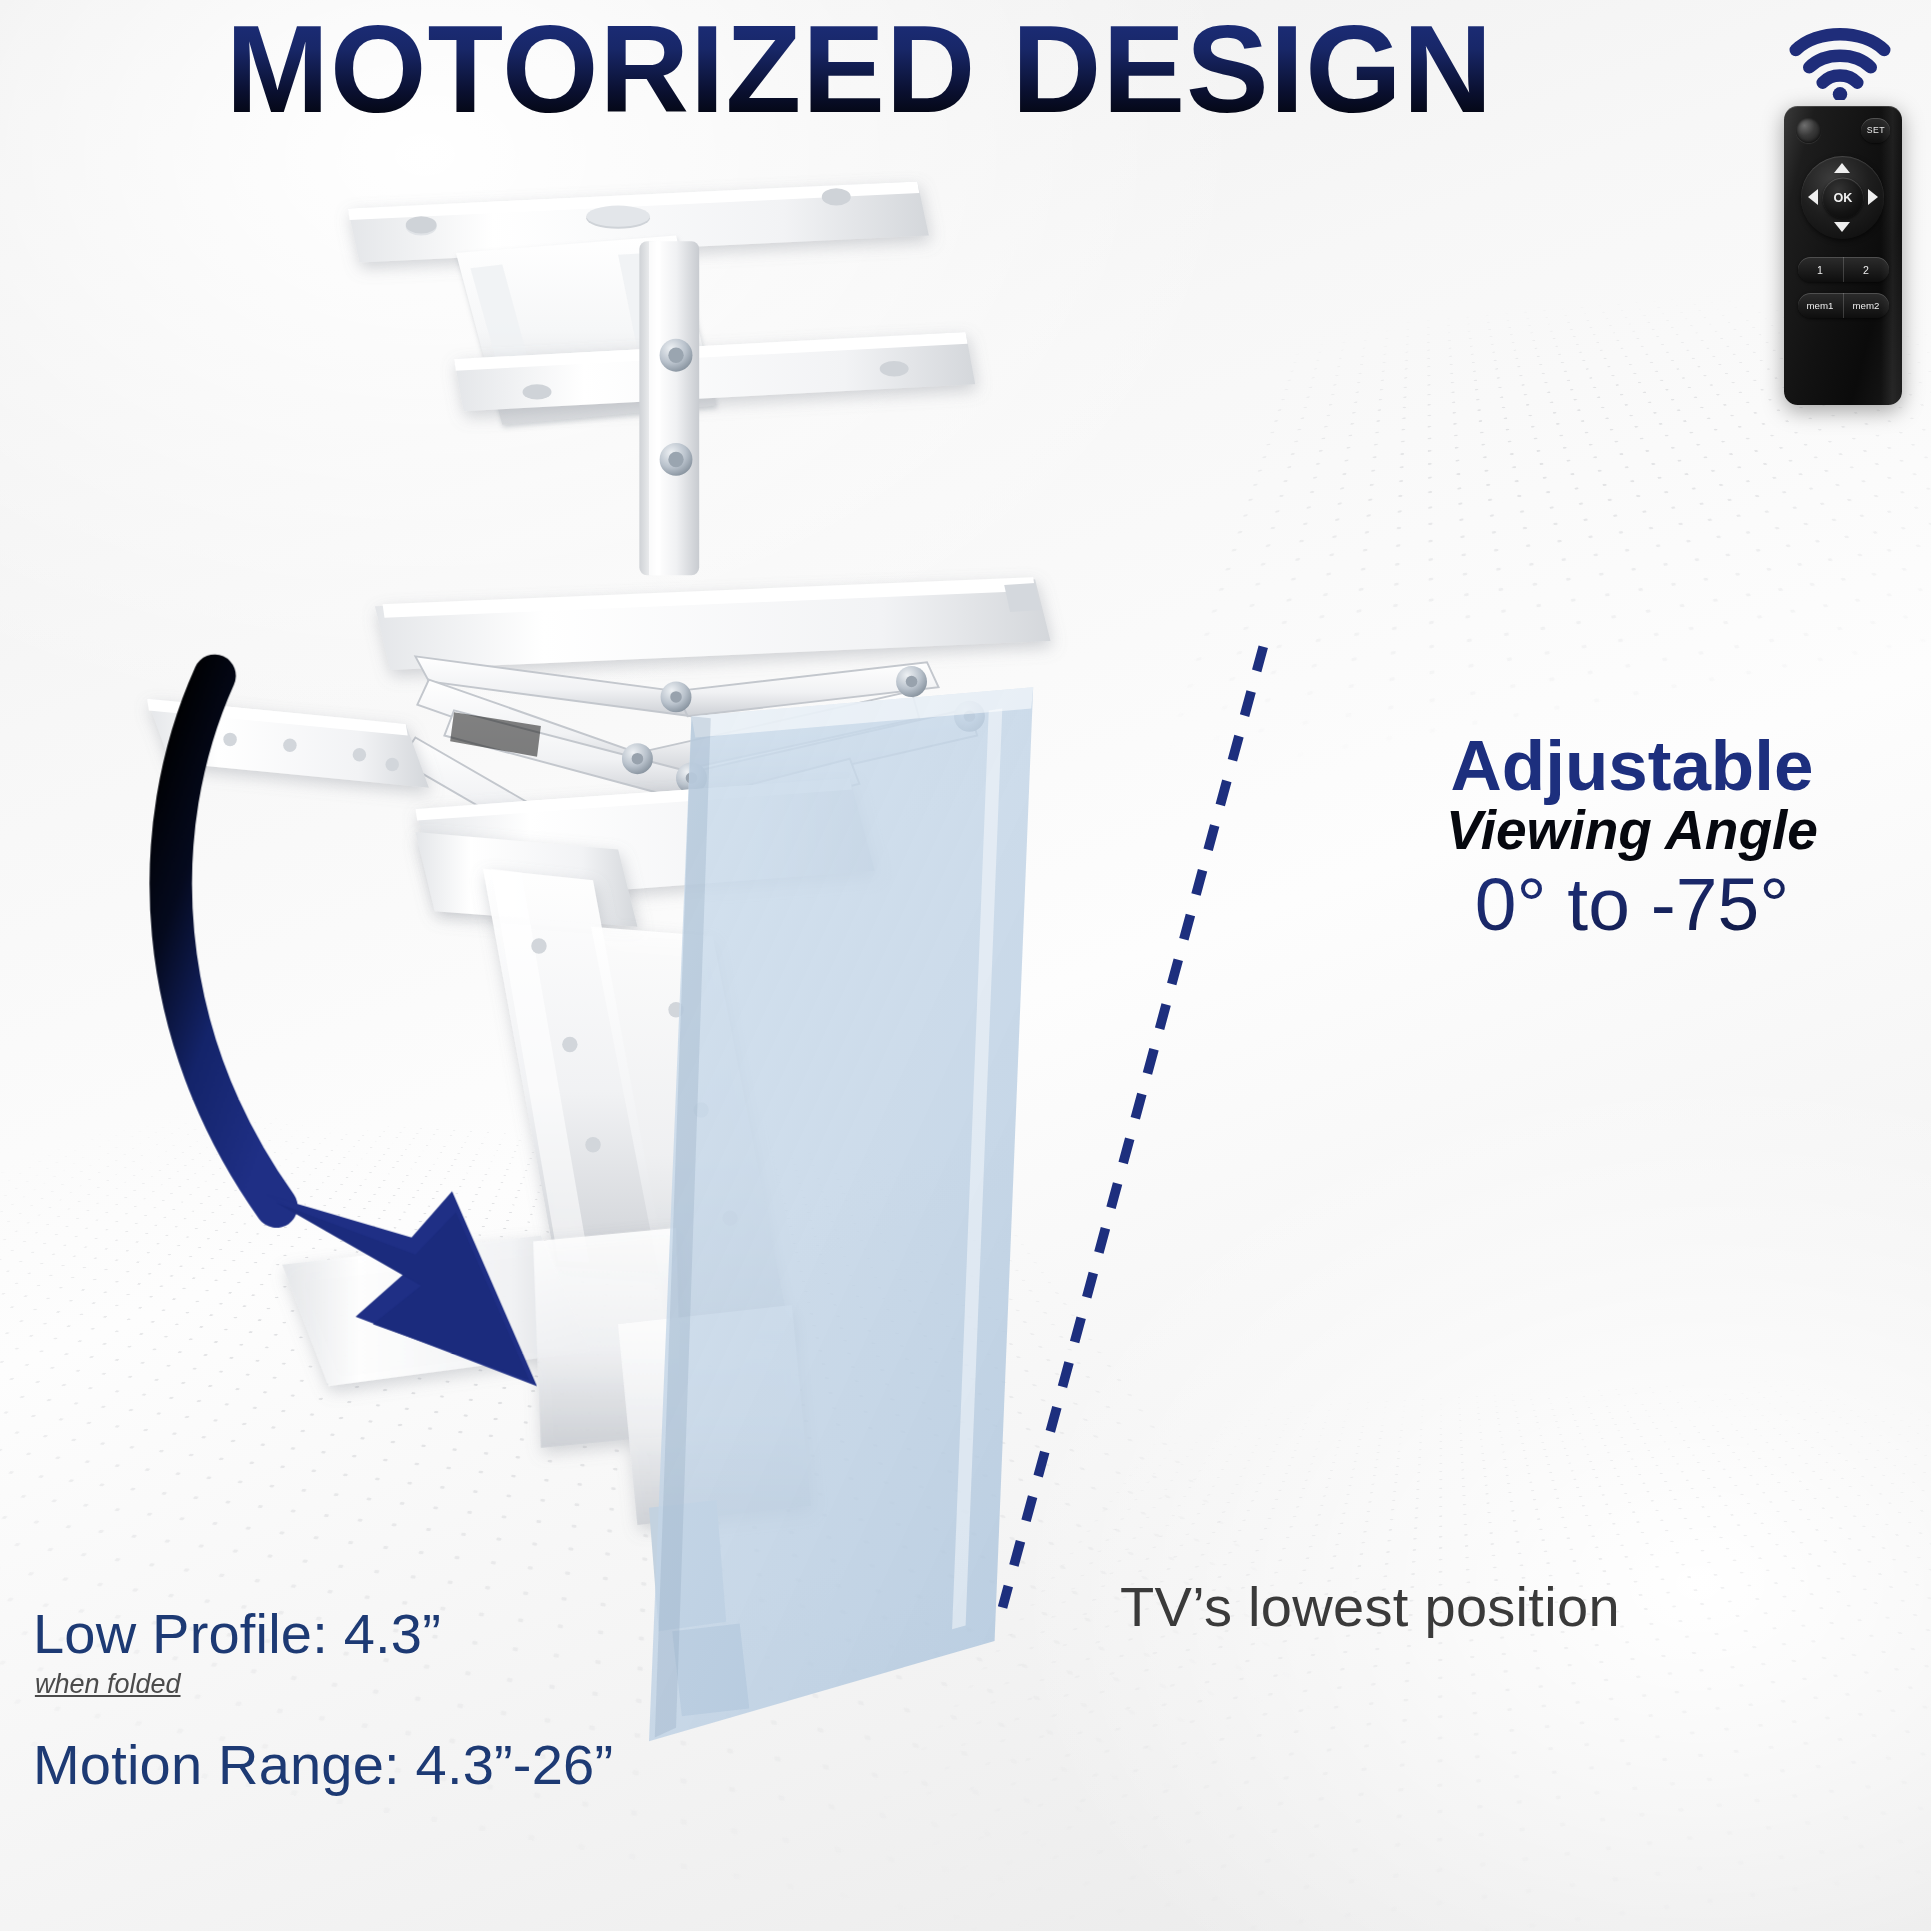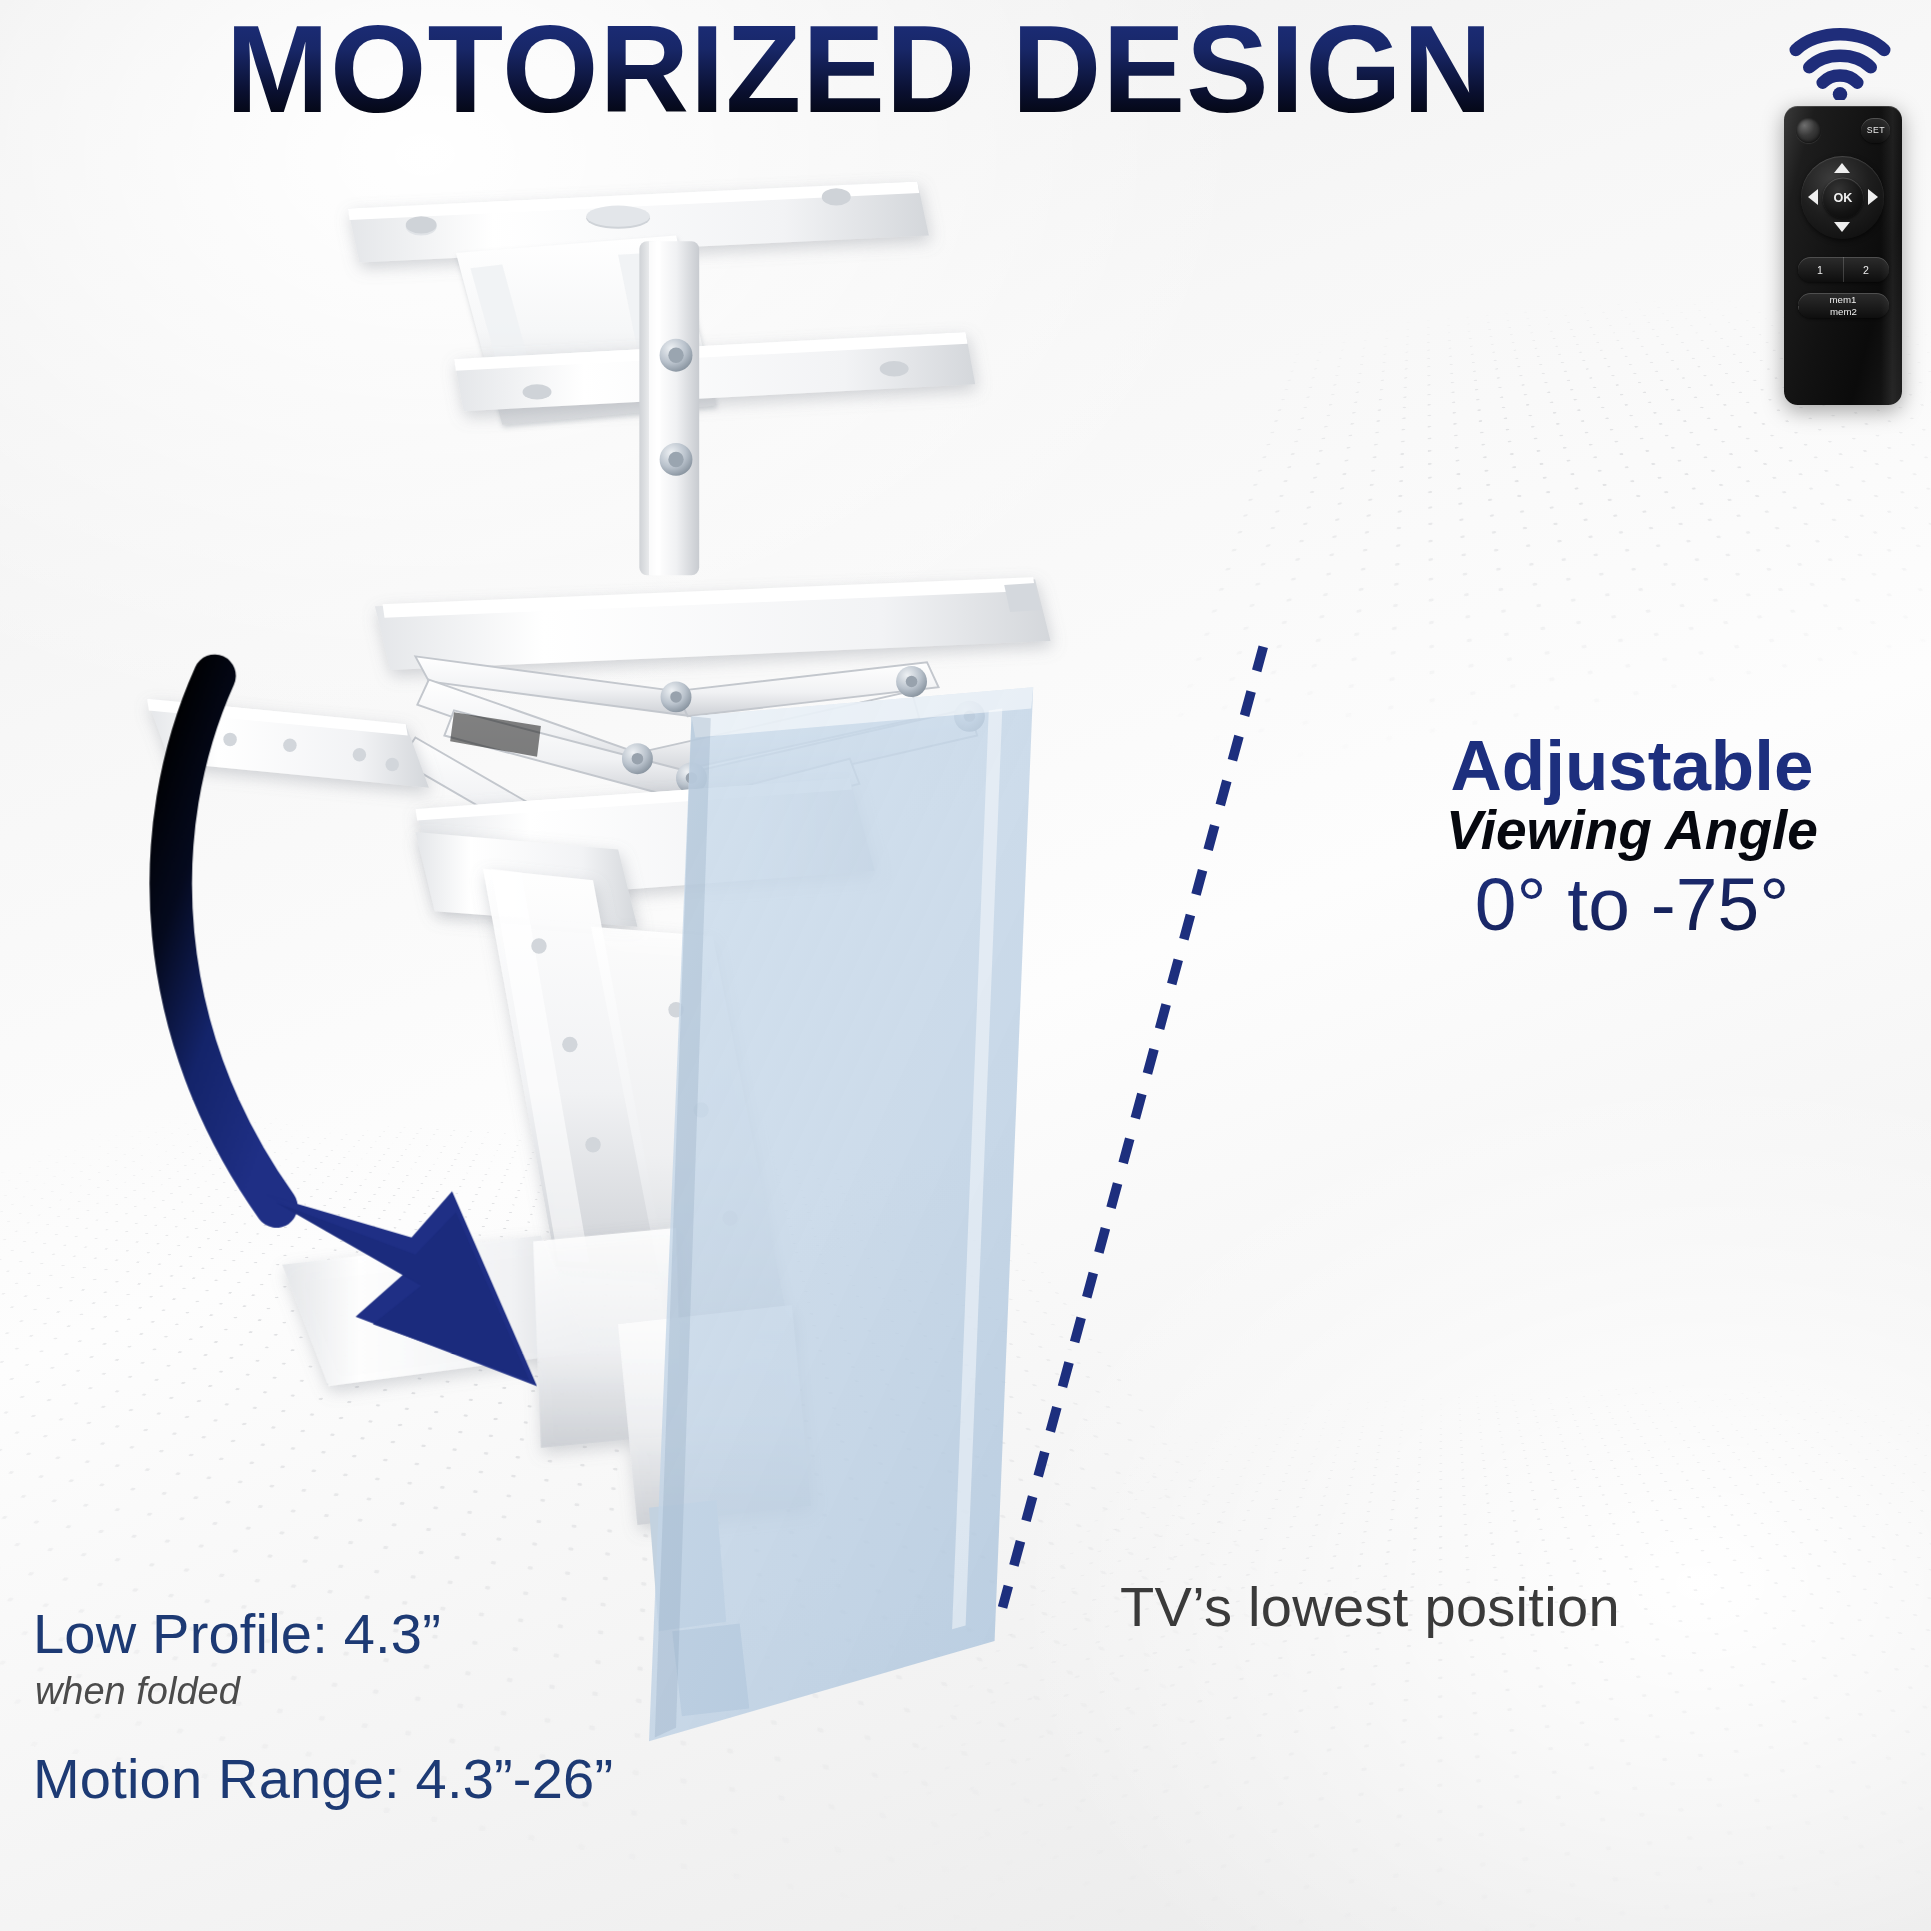--- a/index.html
+++ b/index.html
@@ -104,21 +104,21 @@
   .dpad .arr{position:absolute;width:0;height:0;}
   .dpad .arr.up{left:50%;top:6.8px;margin-left:-8.7px;border-left:8.7px solid transparent;border-right:8.7px solid transparent;border-bottom:10.6px solid #efefef;}
   .dpad .arr.down{left:50%;bottom:6.8px;margin-left:-8.7px;border-left:8.7px solid transparent;border-right:8.7px solid transparent;border-top:10.6px solid #efefef;}
   .dpad .arr.left{top:50%;left:6.8px;margin-top:-8.7px;border-top:8.7px solid transparent;border-bottom:8.7px solid transparent;border-right:10.6px solid #efefef;}
   .dpad .arr.right{top:50%;right:6.8px;margin-top:-8.7px;border-top:8.7px solid transparent;border-bottom:8.7px solid transparent;border-left:10.6px solid #efefef;}
   .btnrow{position:absolute;left:13.5px;width:91px;height:25px;display:flex;
     border-radius:12.6px;overflow:hidden;
     background:linear-gradient(180deg,#2c2c2c,#0e0e0e);
     box-shadow:inset 0 1px 0 rgba(255,255,255,.17), 0 1px 2.9px rgba(0,0,0,.65);}
   .btnrow.r1{top:151px;}
-  .btnrow.r2{top:187px;flex-direction:column;}
+  .btnrow.r2{top:187px;}
   .btnrow .k{flex:1;display:flex;align-items:center;justify-content:center;
     color:#ededed;font-size:10.6px;}
   .btnrow .k + .k{border-left:1px solid rgba(255,255,255,.18);}
   .btnrow.r2 .k{font-size:9.7px;}
 
   
   #product{position:absolute;left:0;top:0;width:1159px;height:1834px;pointer-events:none;}
 
   
   #angle-block{position:absolute;left:1352px;top:730px;width:560px;text-align:center;}
@@ -127,21 +127,21 @@
   #angle-block .l3{display:block;margin-top:5.8px;font-size:75px;line-height:1.05;font-weight:400;
     background:linear-gradient(170deg,#1d2f7e 0%,#1b2a6e 40%,#0a1130 100%);
     -webkit-background-clip:text;background-clip:text;color:transparent;-webkit-text-fill-color:transparent;}
 
   #lowest-pos{position:absolute;left:1120px;top:1574px;width:541px;
     font-size:56px;font-weight:300;color:#3a3a3a;letter-spacing:0.3px;white-space:nowrap;}
 
   
   #specs{position:absolute;left:33px;top:1603px;width:695px;}
   #specs .spec{font-size:56px;line-height:1.12;font-weight:300;color:#1d3a74;letter-spacing:0.2px;white-space:nowrap;}
-  #specs .note{font-size:38px;line-height:1.25;font-style:italic;font-weight:300;color:#4b4b4b;margin:1.9px 0 33px 1.9px;}
+  #specs .note{font-size:27px;line-height:1.25;font-style:italic;font-weight:300;color:#4b4b4b;margin:1.9px 0 33px 1.9px;text-decoration:underline;}
   #specs .gap{height:56px;}
 </style>
 </head>
 <body>
 
 <div id="stage">
 
   <div class="dotfield" id="dots-top-right">
       <div class="dotplane"></div>
     </div>

